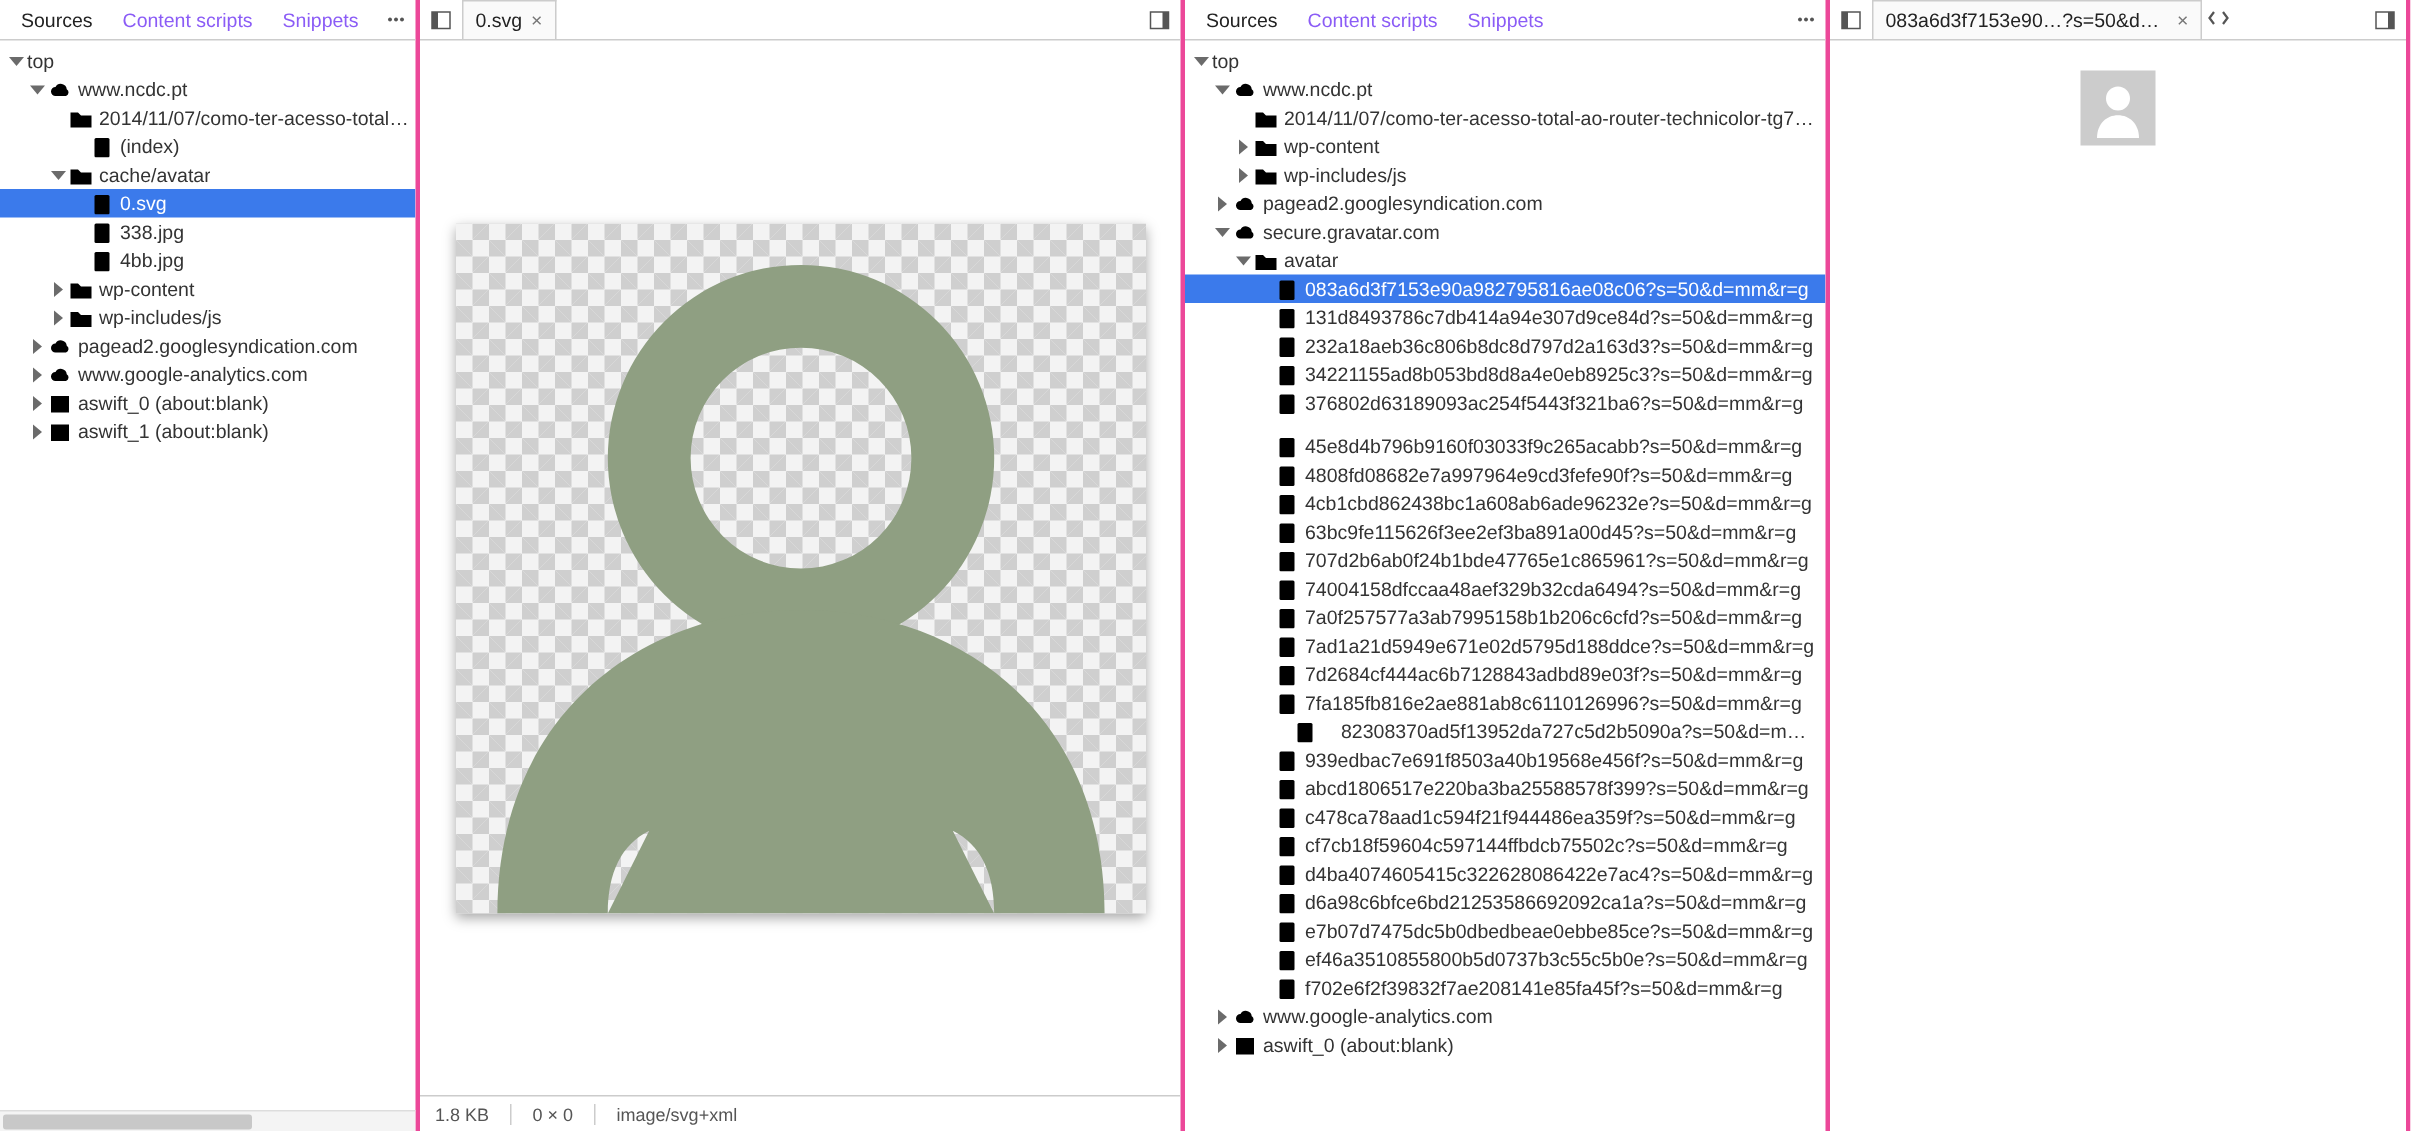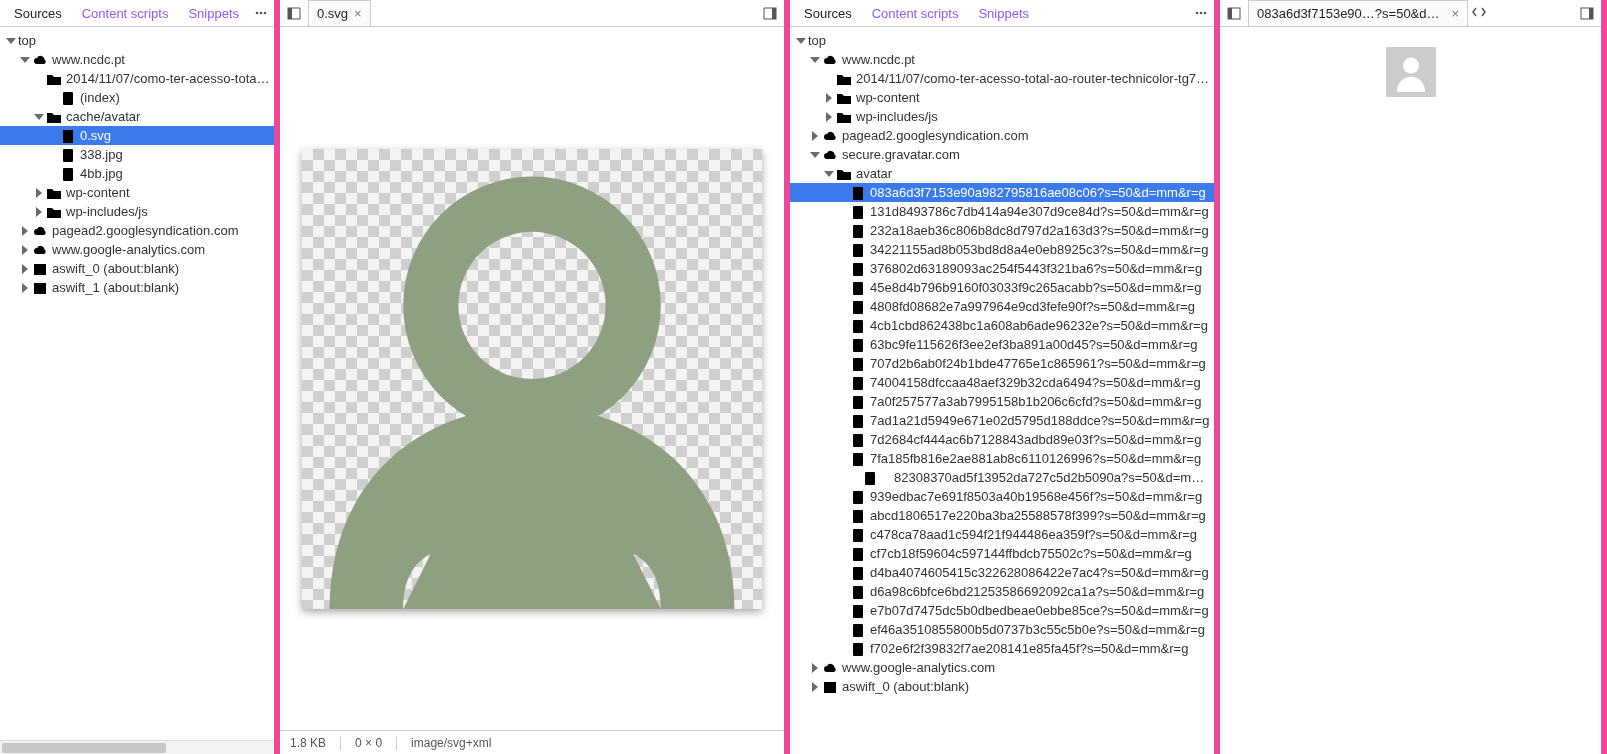--- a/index.html
+++ b/index.html
@@ -9,21 +9,21 @@
     color: #333;
     background: #fff;
     width: 1607px;
     height: 754px;
     display: flex;
     overflow: hidden;
   }
   .panel {
     display: flex;
     flex-direction: column;
-    border-right: 6px solid #ec4899;
+    border-right: 3px solid #ec4899;
     height: 100%;
     overflow: hidden;
   }
   .panel-left  { width: 280px; }
   .panel-mid   { width: 510px; }
   .panel-tree2 { width: 430px; }
   .panel-right { flex: 1; }
 
   
   .tabs-row {
@@ -559,21 +559,21 @@
       </div>
       <div class="tree-row" style="padding-left: 48px;">
         <span class="disclosure none"></span>
         <span class="ficon file-green">
           <svg viewBox="0 0 16 14">
             <use href="#ic-file"></use>
           </svg>
         </span>
         <span class="lbl">376802d63189093ac254f5443f321ba6?s=50&amp;d=mm&amp;r=g</span>
       </div>
-      <div class="tree-row" style="padding-left: 48px;">
+      <div class="tree-row" style="padding-left: 48px; margin-top: 10px;">
         <span class="disclosure none"></span>
         <span class="ficon file-green">
           <svg viewBox="0 0 16 14">
             <use href="#ic-file"></use>
           </svg>
         </span>
         <span class="lbl">45e8d4b796b9160f03033f9c265acabb?s=50&amp;d=mm&amp;r=g</span>
       </div>
       <div class="tree-row" style="padding-left: 48px;">
         <span class="disclosure none"></span>

